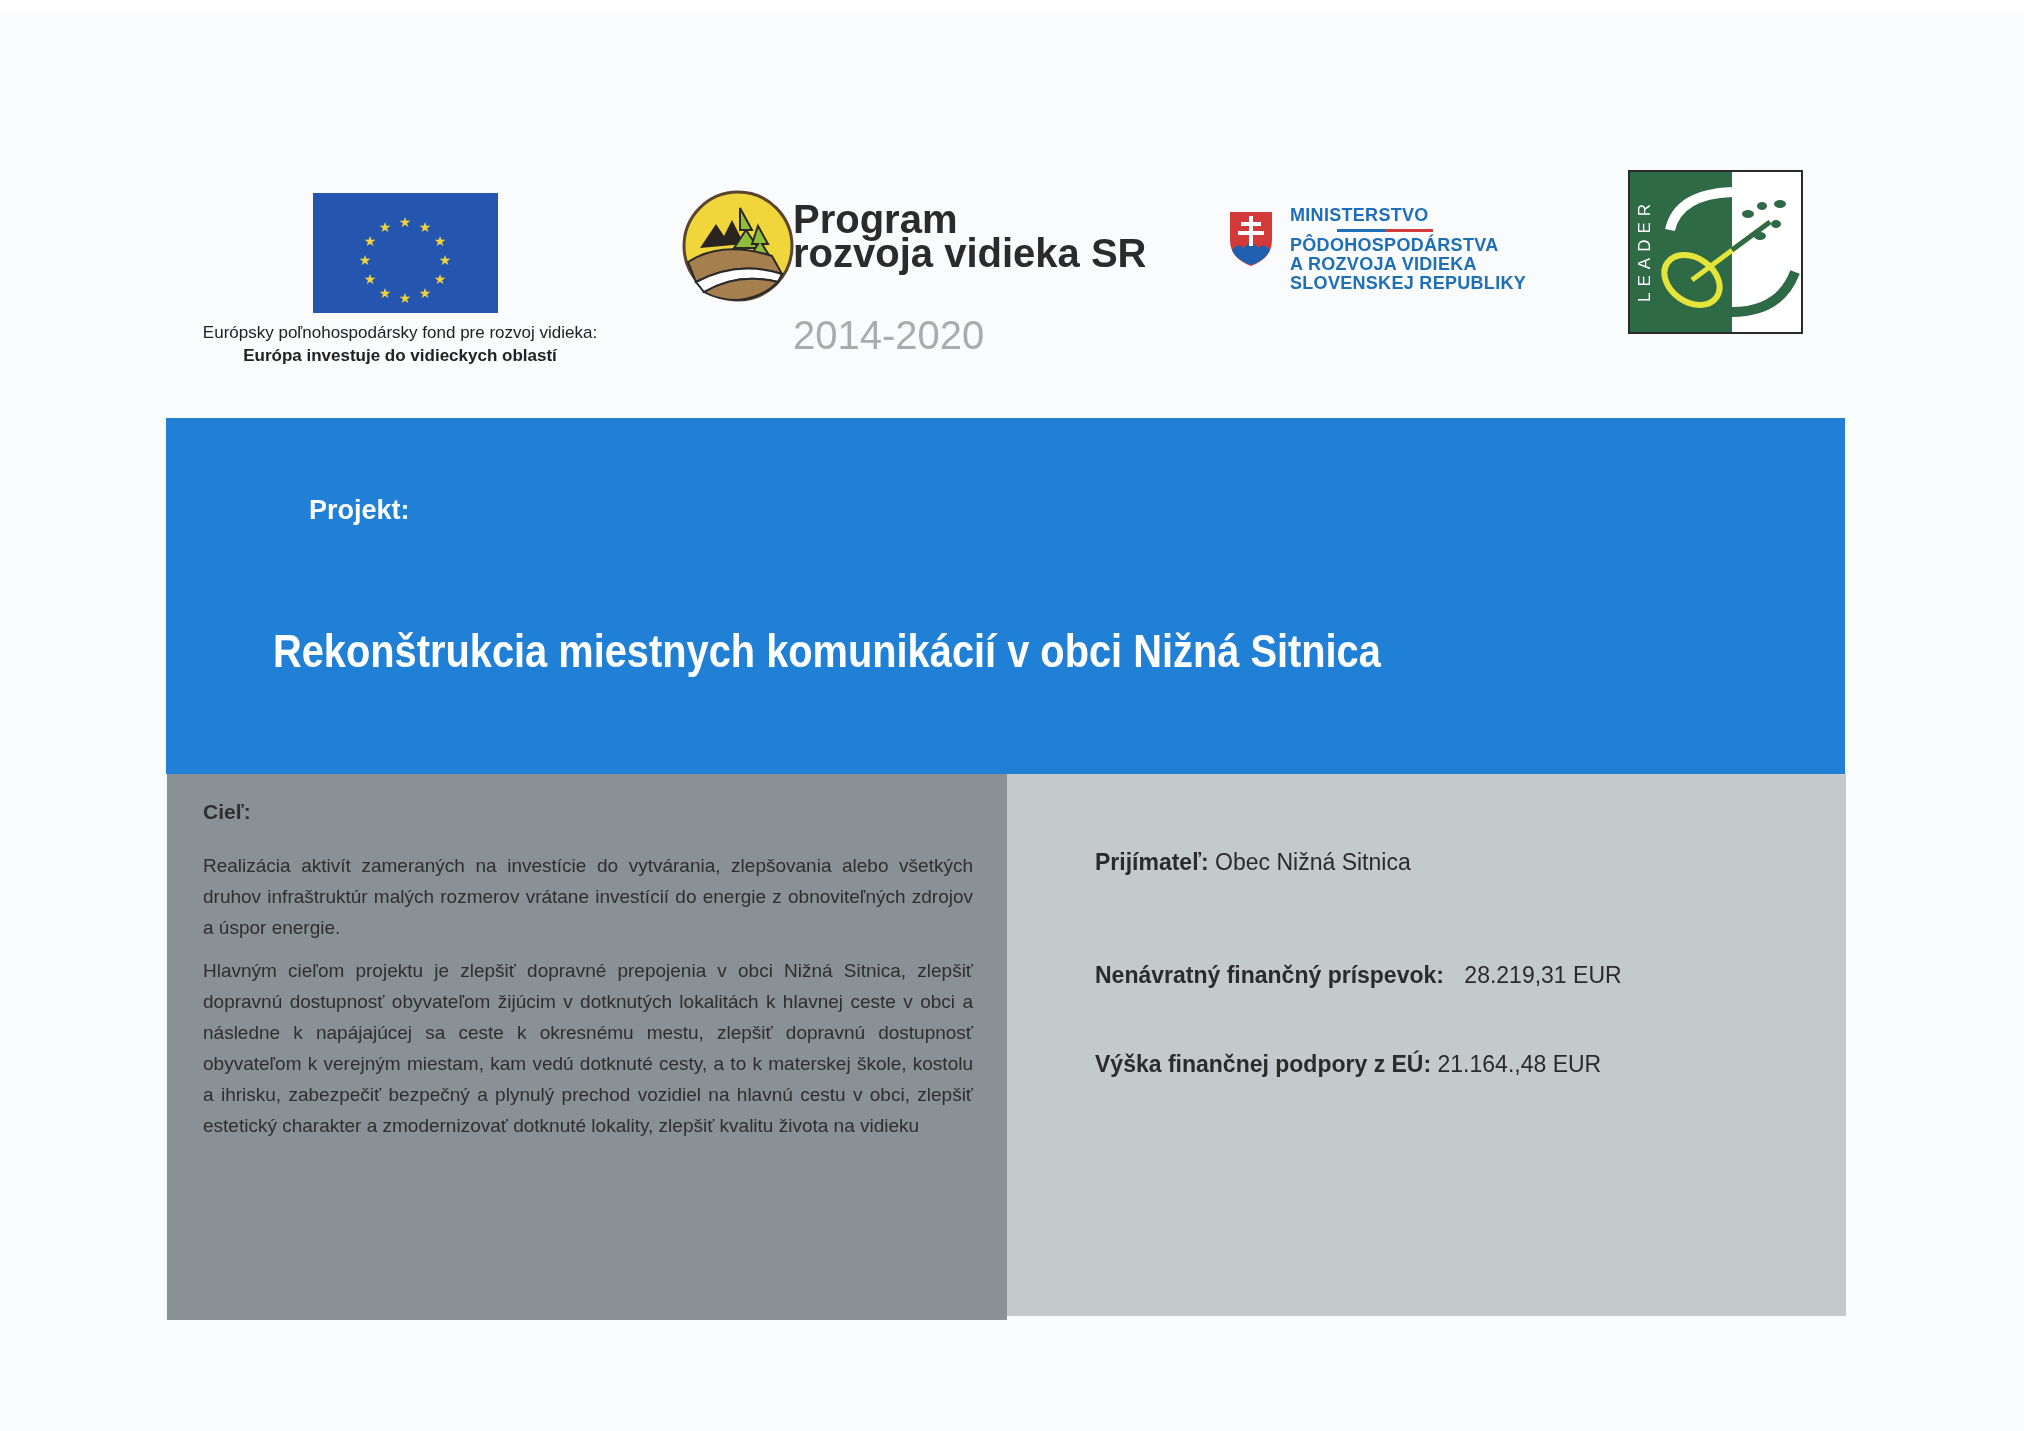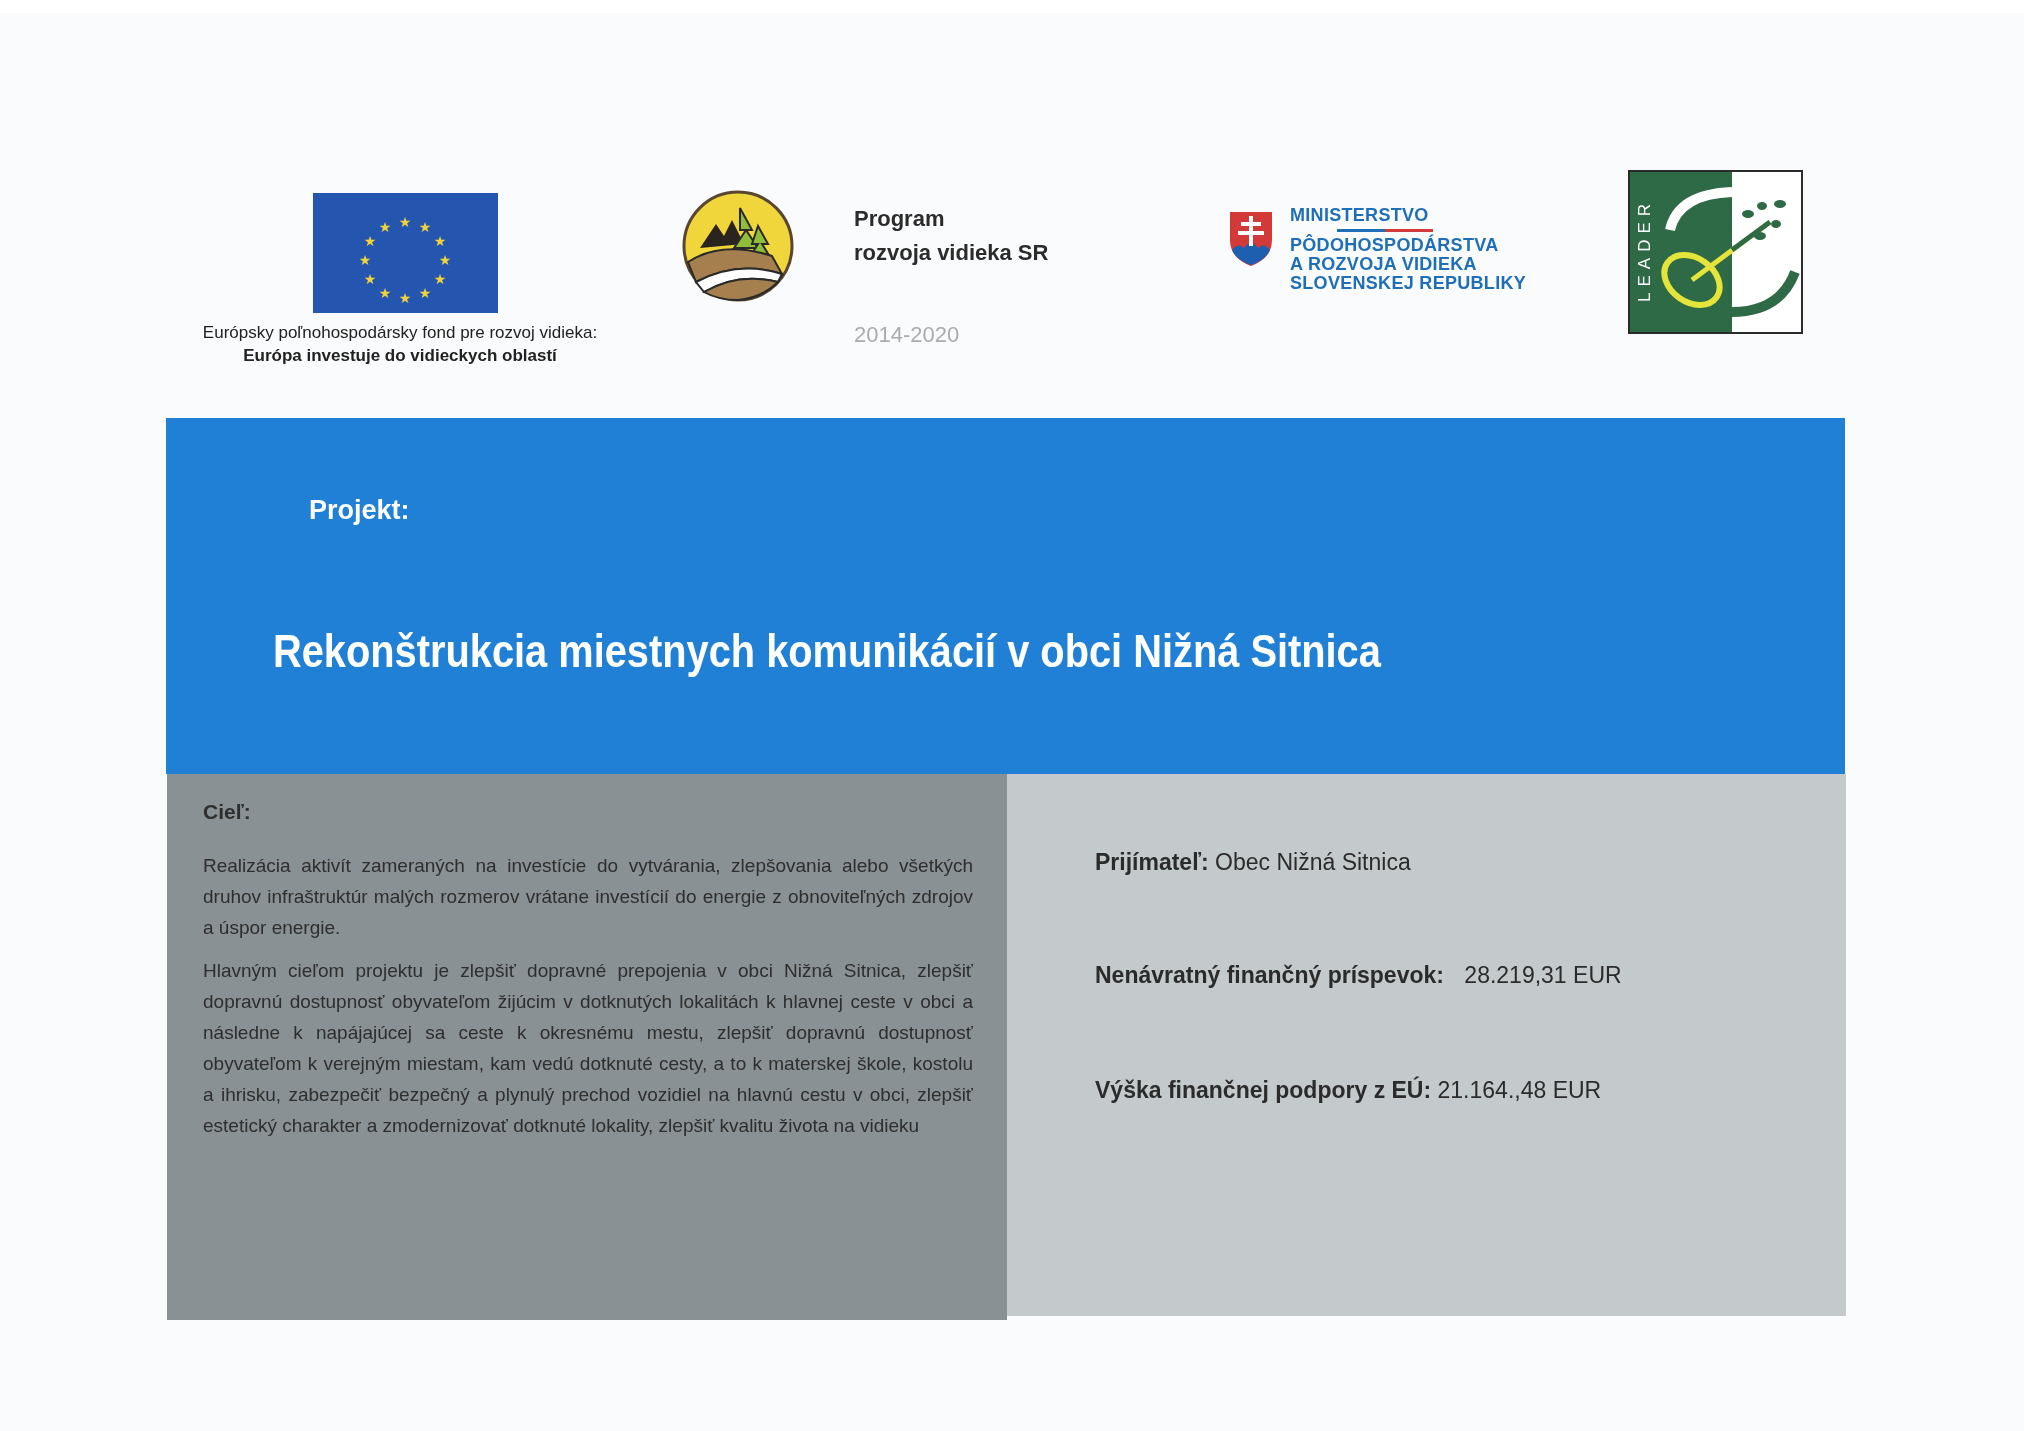--- a/index.html
+++ b/index.html
@@ -5,21 +5,21 @@
   html,body{margin:0;padding:0;}
   body{width:2024px;height:1431px;position:relative;background:#fafbfc;overflow:hidden;font-family:"Liberation Sans",sans-serif;}
   .topstrip{position:absolute;left:0;top:0;width:2024px;height:13px;background:#ffffff;}
   .abs{position:absolute;}
   
   .eu-flag{left:313px;top:193px;width:185px;height:120px;background:#2456b0;}
   .eu-caption{left:170px;top:321px;width:460px;text-align:center;color:#222;font-size:17px;line-height:23px;}
   .eu-caption .b{font-weight:bold;}
   
   .prv-logo{left:682px;top:190px;width:112px;height:112px;}
-  .prv-text{left:854px;top:202px;color:#2b2b2b;font-weight:bold;font-size:22px;line-height:34px;}
+  .prv-text{left:793px;top:202px;color:#2b2b2b;font-weight:bold;font-size:40px;line-height:34px;}
   .prv-years{color:#a9acae;font-weight:normal;margin-top:48px;}
   
   .sk-shield{left:1228px;top:210px;width:46px;height:58px;}
   .mpr-text{left:1290px;top:206px;color:#1f6fb8;font-size:18px;line-height:19px;font-weight:bold;letter-spacing:0.3px;}
   .mpr-rule{display:block;height:3px;width:96px;margin:4px 0 4px 47px;background:linear-gradient(90deg,#1f6fb8 50%,#d13b3b 50%);}
   
   .leader{left:1628px;top:170px;width:175px;height:164px;border:2px solid #2a2a2a;box-sizing:border-box;background:#fff;overflow:hidden;}
   
   .band{left:166px;top:418px;width:1679px;height:356px;background:#1f80d6;}
   .proj-label{left:273px;top:495px;color:#fff;font-weight:bold;font-size:27px;margin-left:36px;}
@@ -125,16 +125,16 @@
 
 <div class="abs panel-right"></div>
 <div class="abs info" style="top:849px;">
   <span class="k">Prijímateľ:</span>
   <span>Obec Nižná Sitnica</span>
 </div>
 <div class="abs info" style="top:962px;">
   <span class="k">Nenávratný finančný príspevok:</span>
   <span style="margin-left:14px;">28.219,31 EUR</span>
 </div>
-<div class="abs info" style="top:1077px;text-align:right;">
+<div class="abs info" style="top:1051px;text-align:right;">
   <span class="k">Výška finančnej podpory z EÚ:</span>
   <span>21.164.,48 EUR</span>
 </div>
 
 </body></html>

